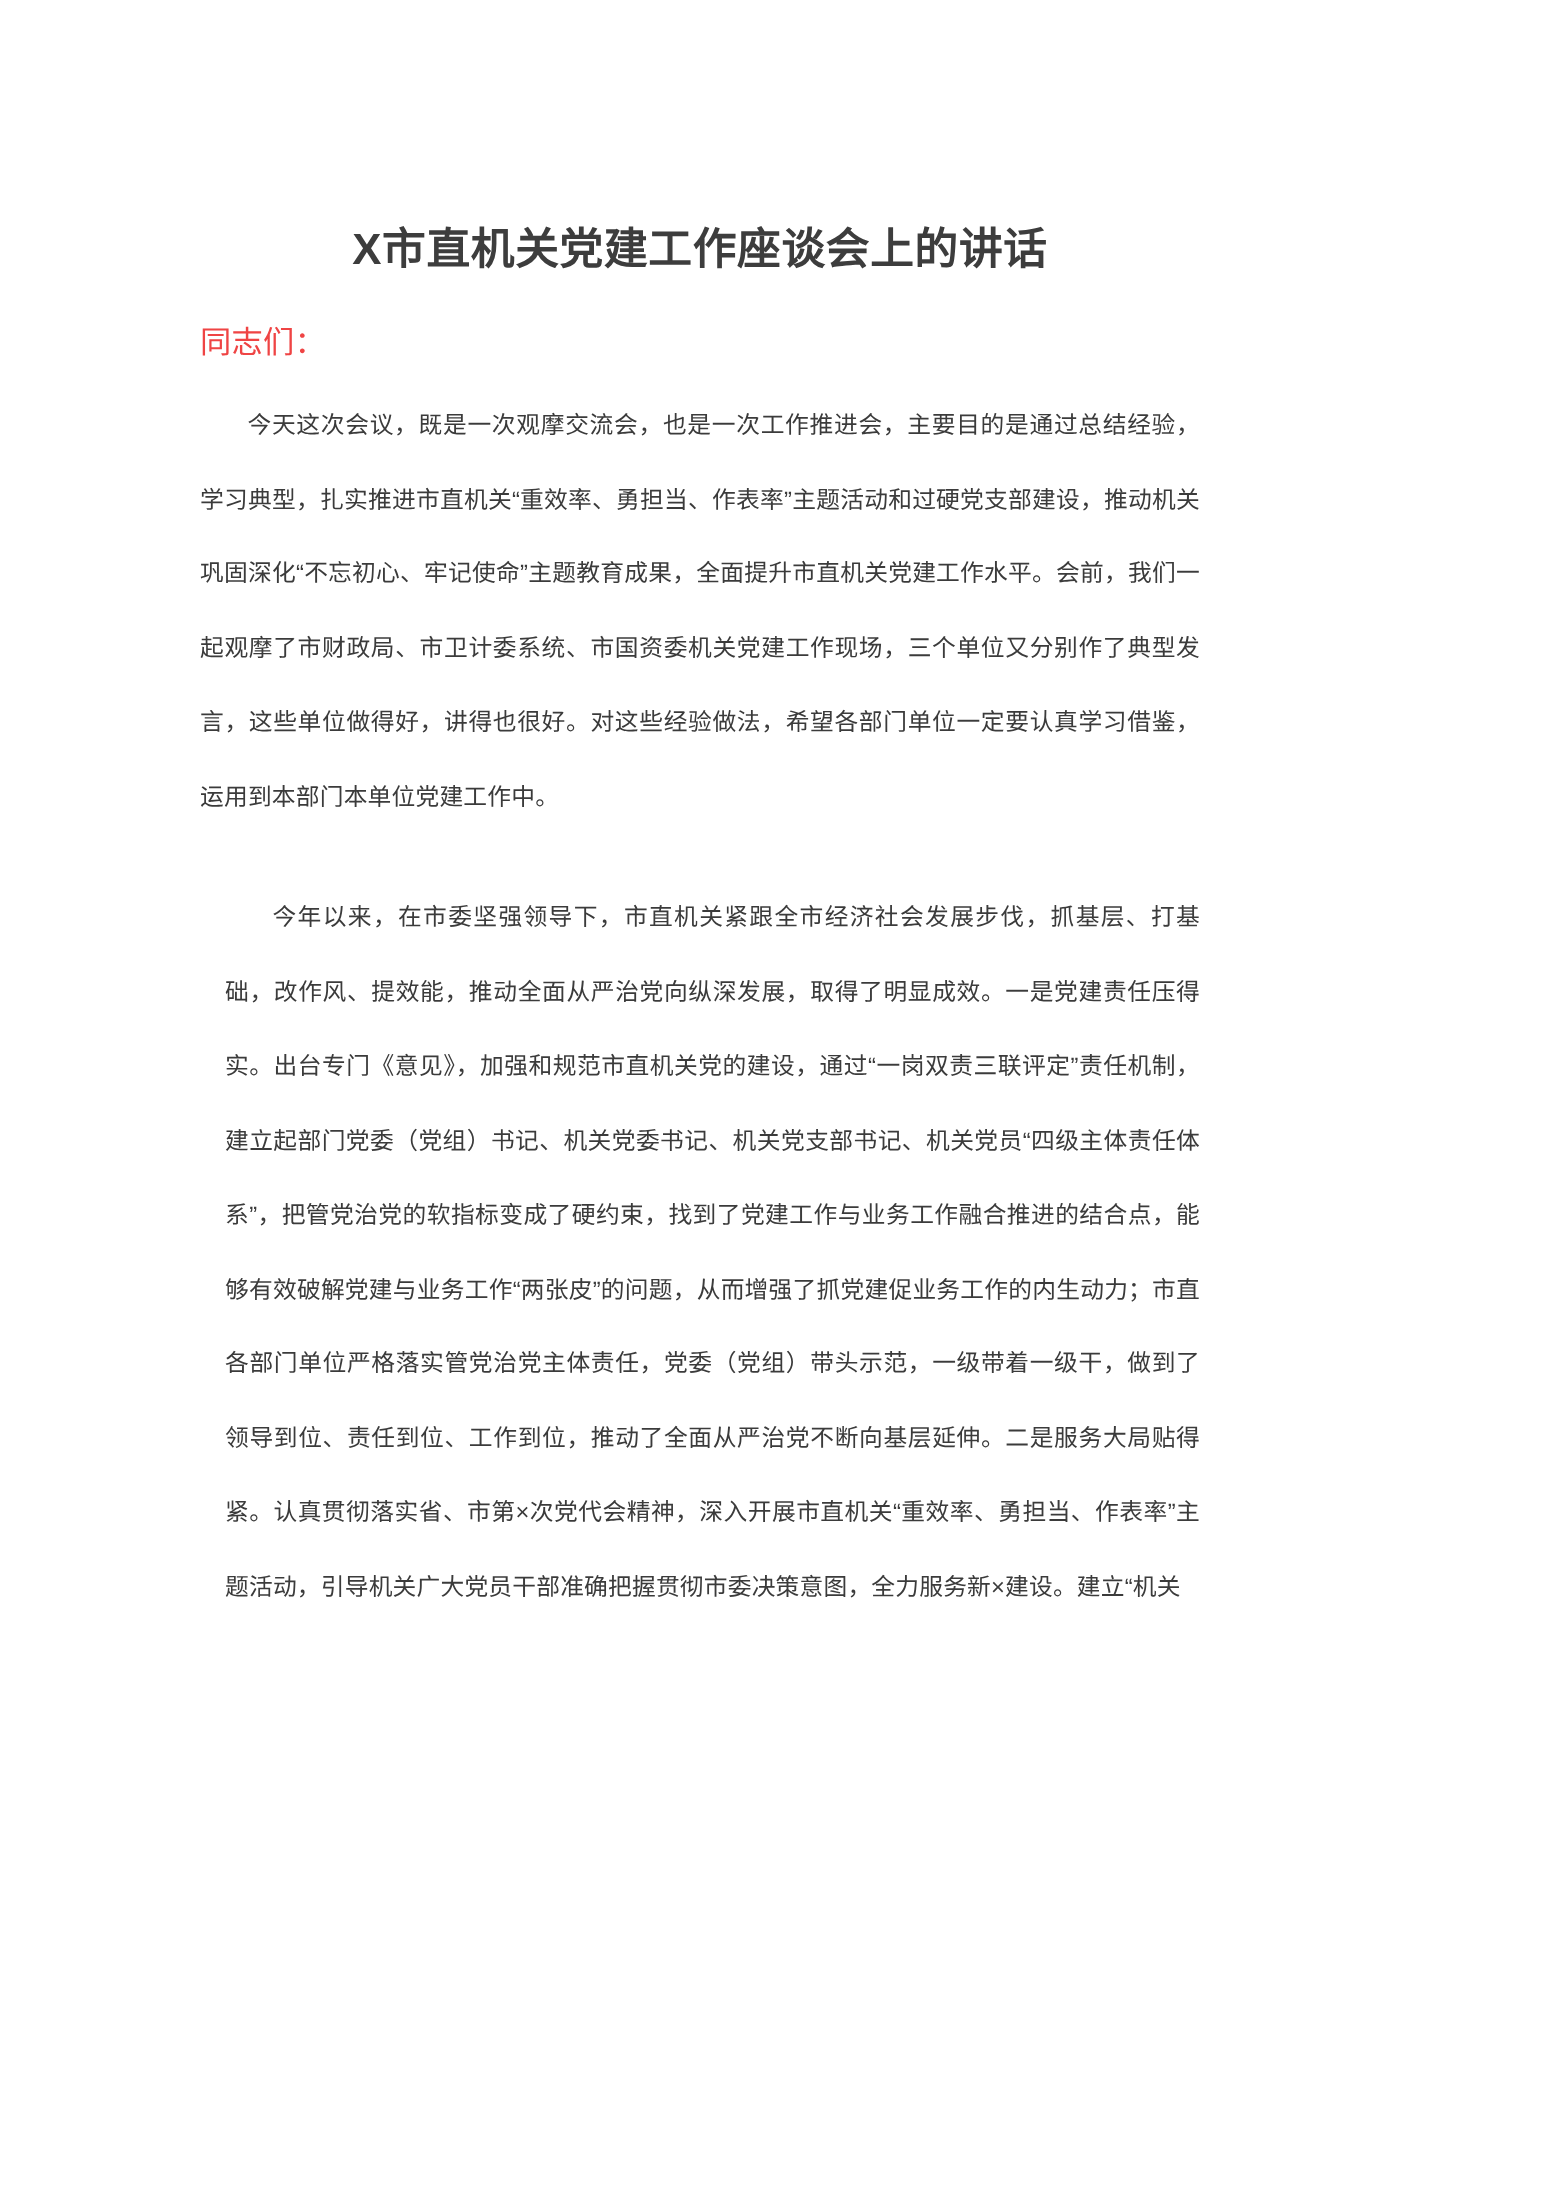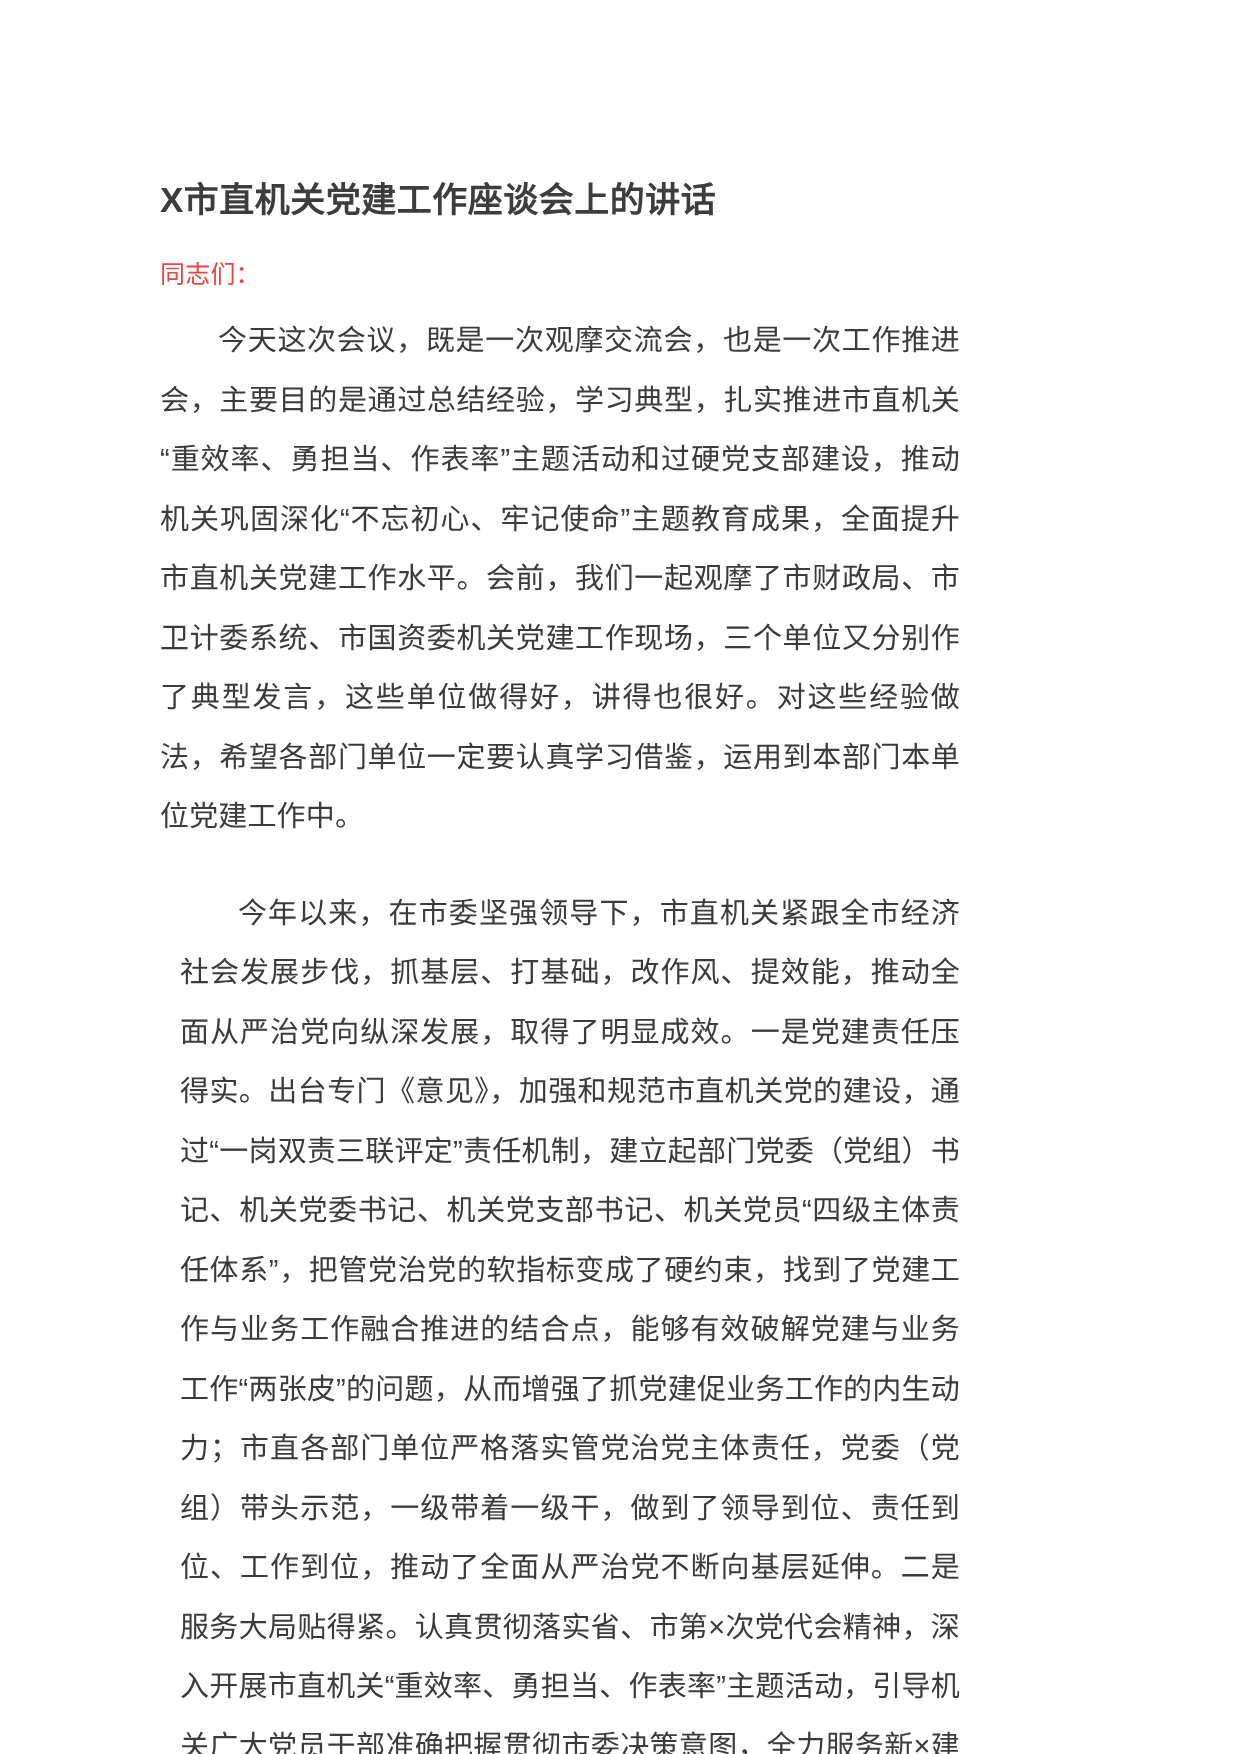--- a/index.html
+++ b/index.html
@@ -24,41 +24,41 @@
     left: 160px;
     top: 0;
     width: 800px;
   }
 
   .doc-title {
     font-family: "Liberation Sans", "DejaVu Sans", sans-serif;
     font-size: 35px;
     font-weight: 600;
     color: #3d3d3d;
-    text-align: left;
+    text-align: center;
     letter-spacing: 0.5px;
     margin: 0;
     padding-top: 176px;
     line-height: 1.35;
     white-space: nowrap;
   }
 
   .salutation {
     font-family: "Liberation Sans", "DejaVu Sans", sans-serif;
     font-size: 25px;
     color: #ef4444;
     margin: 0;
     padding-top: 39px;
     line-height: 1.0;
     letter-spacing: 0.2px;
   }
 
   .para {
     font-family: "Liberation Sans", "DejaVu Sans", sans-serif;
-    font-size: 29px;
+    font-size: 19px;
     color: #3b3b3b;
     margin: 0;
     line-height: 59.5px;
     text-align: justify;
     text-justify: inter-ideograph;
     text-indent: 2em;
     letter-spacing: 0.15px;
   }
 
   #para-1 { padding-top: 24px; }

